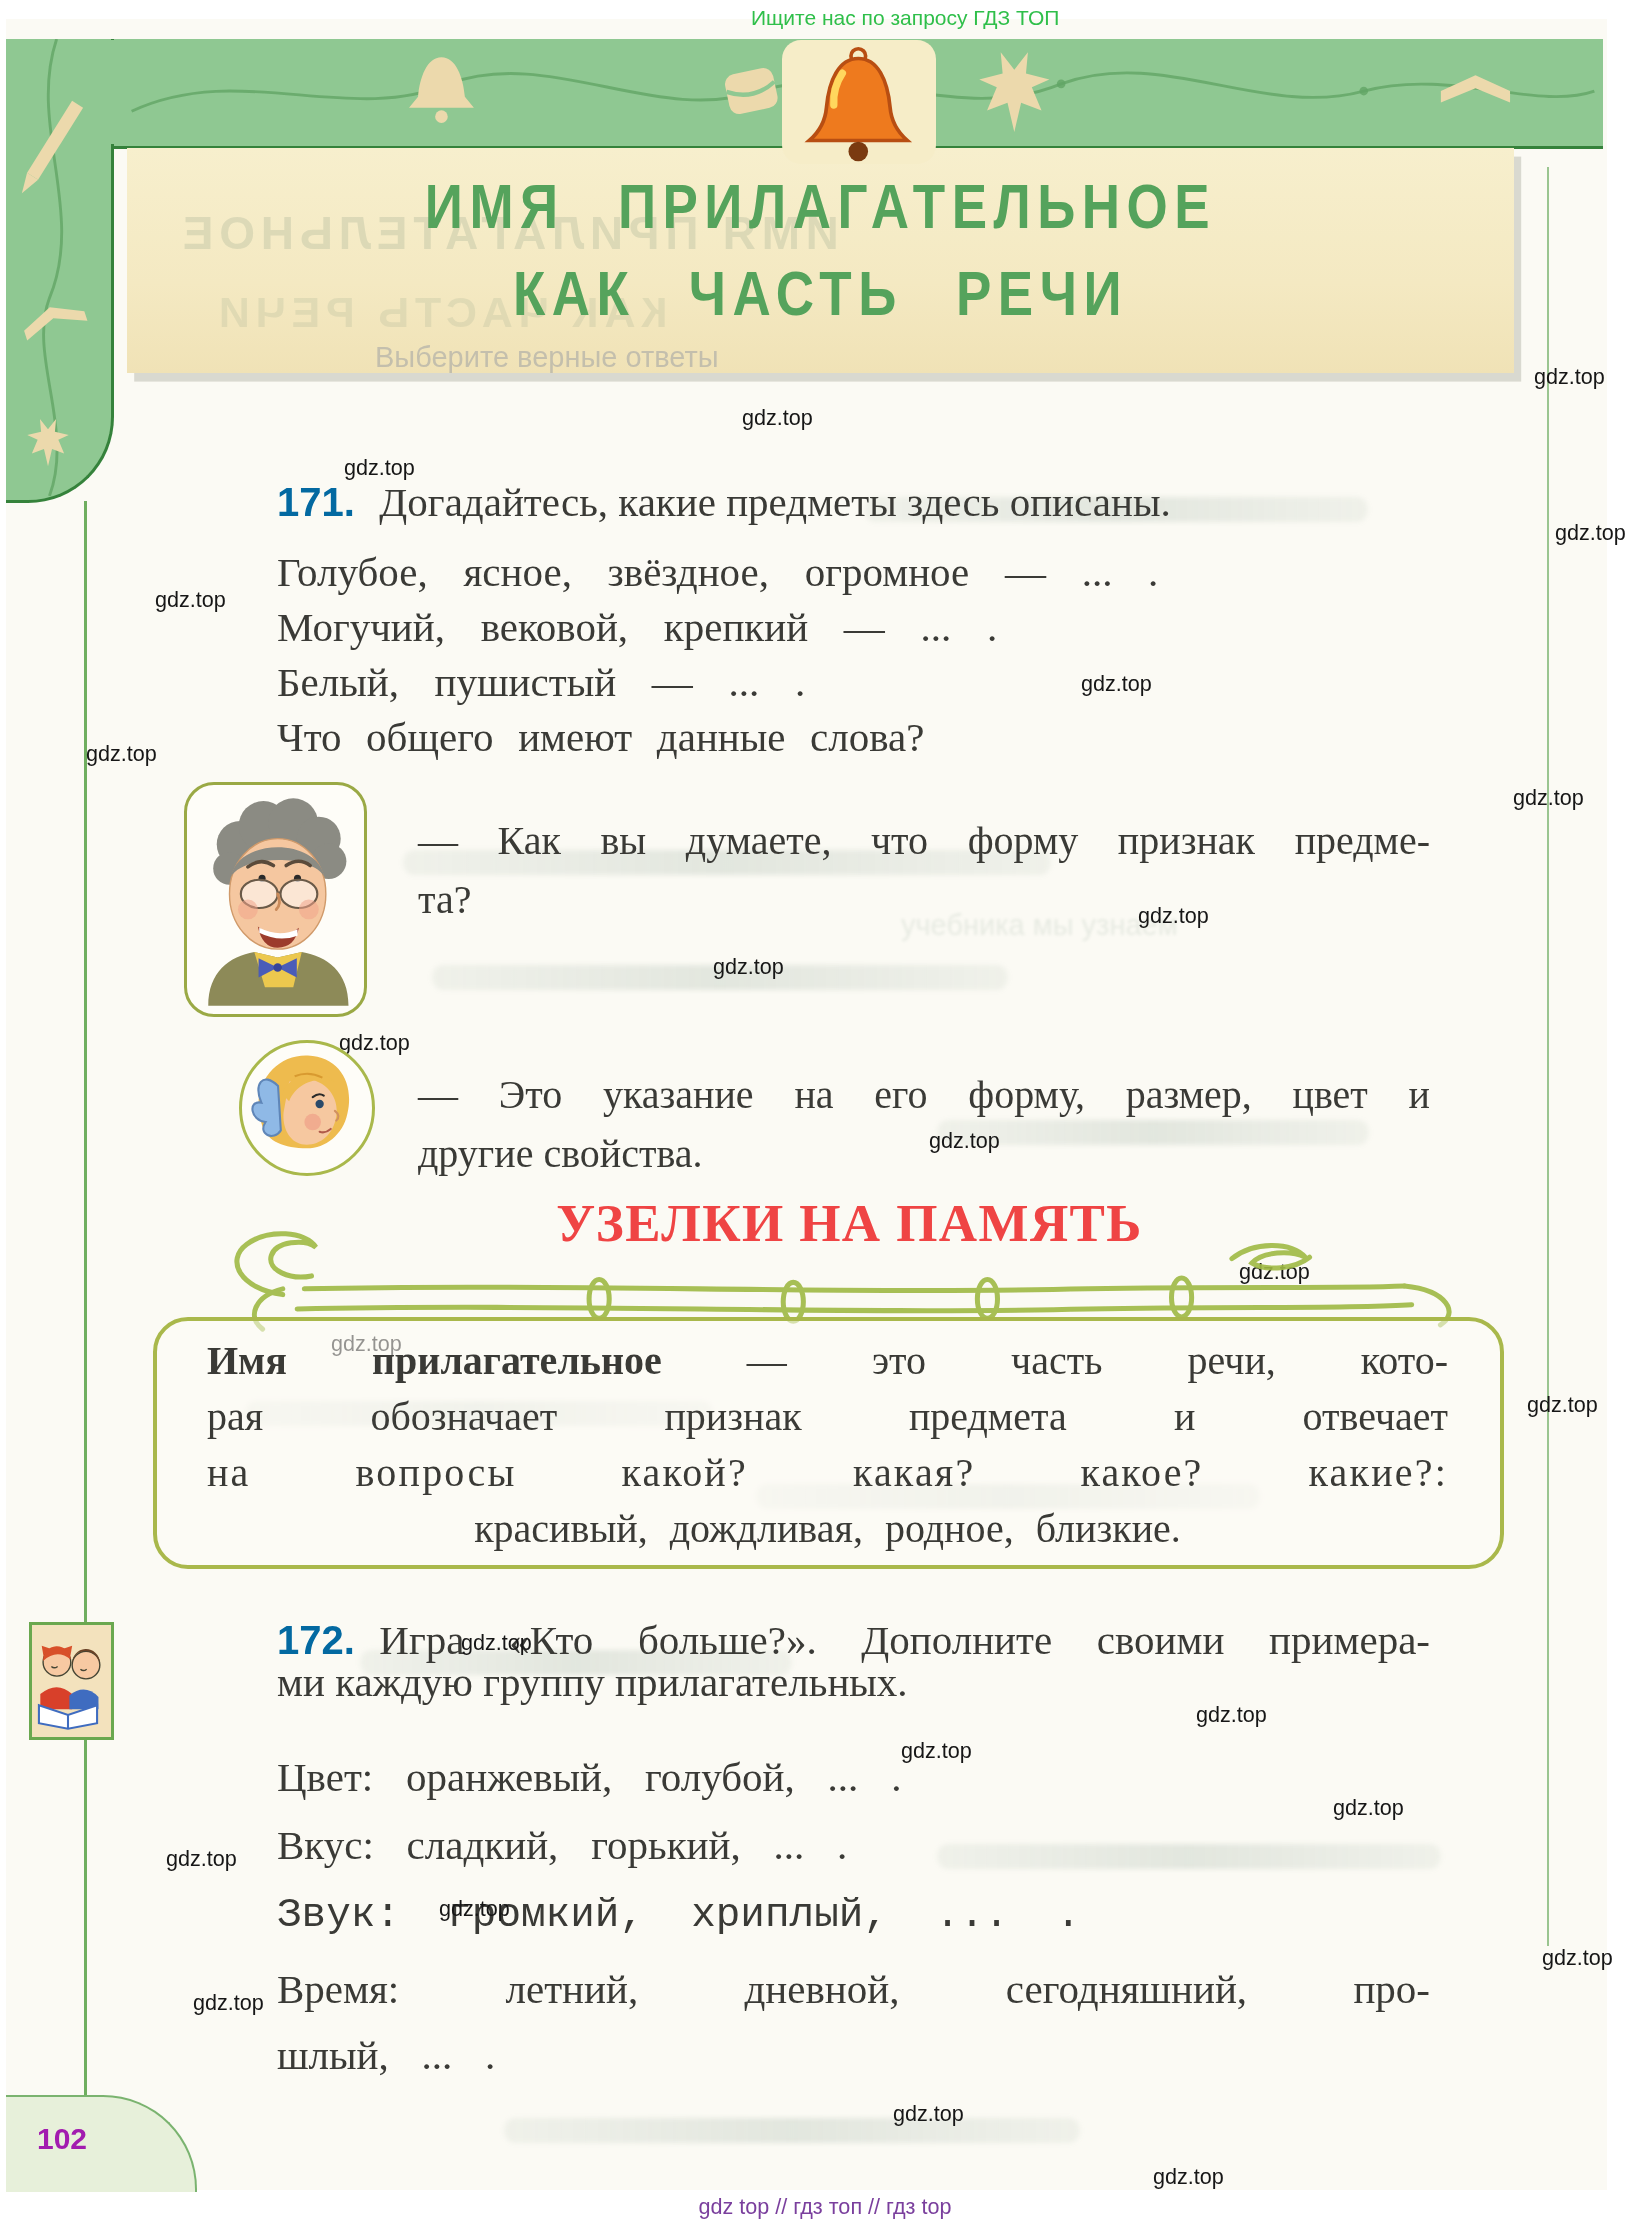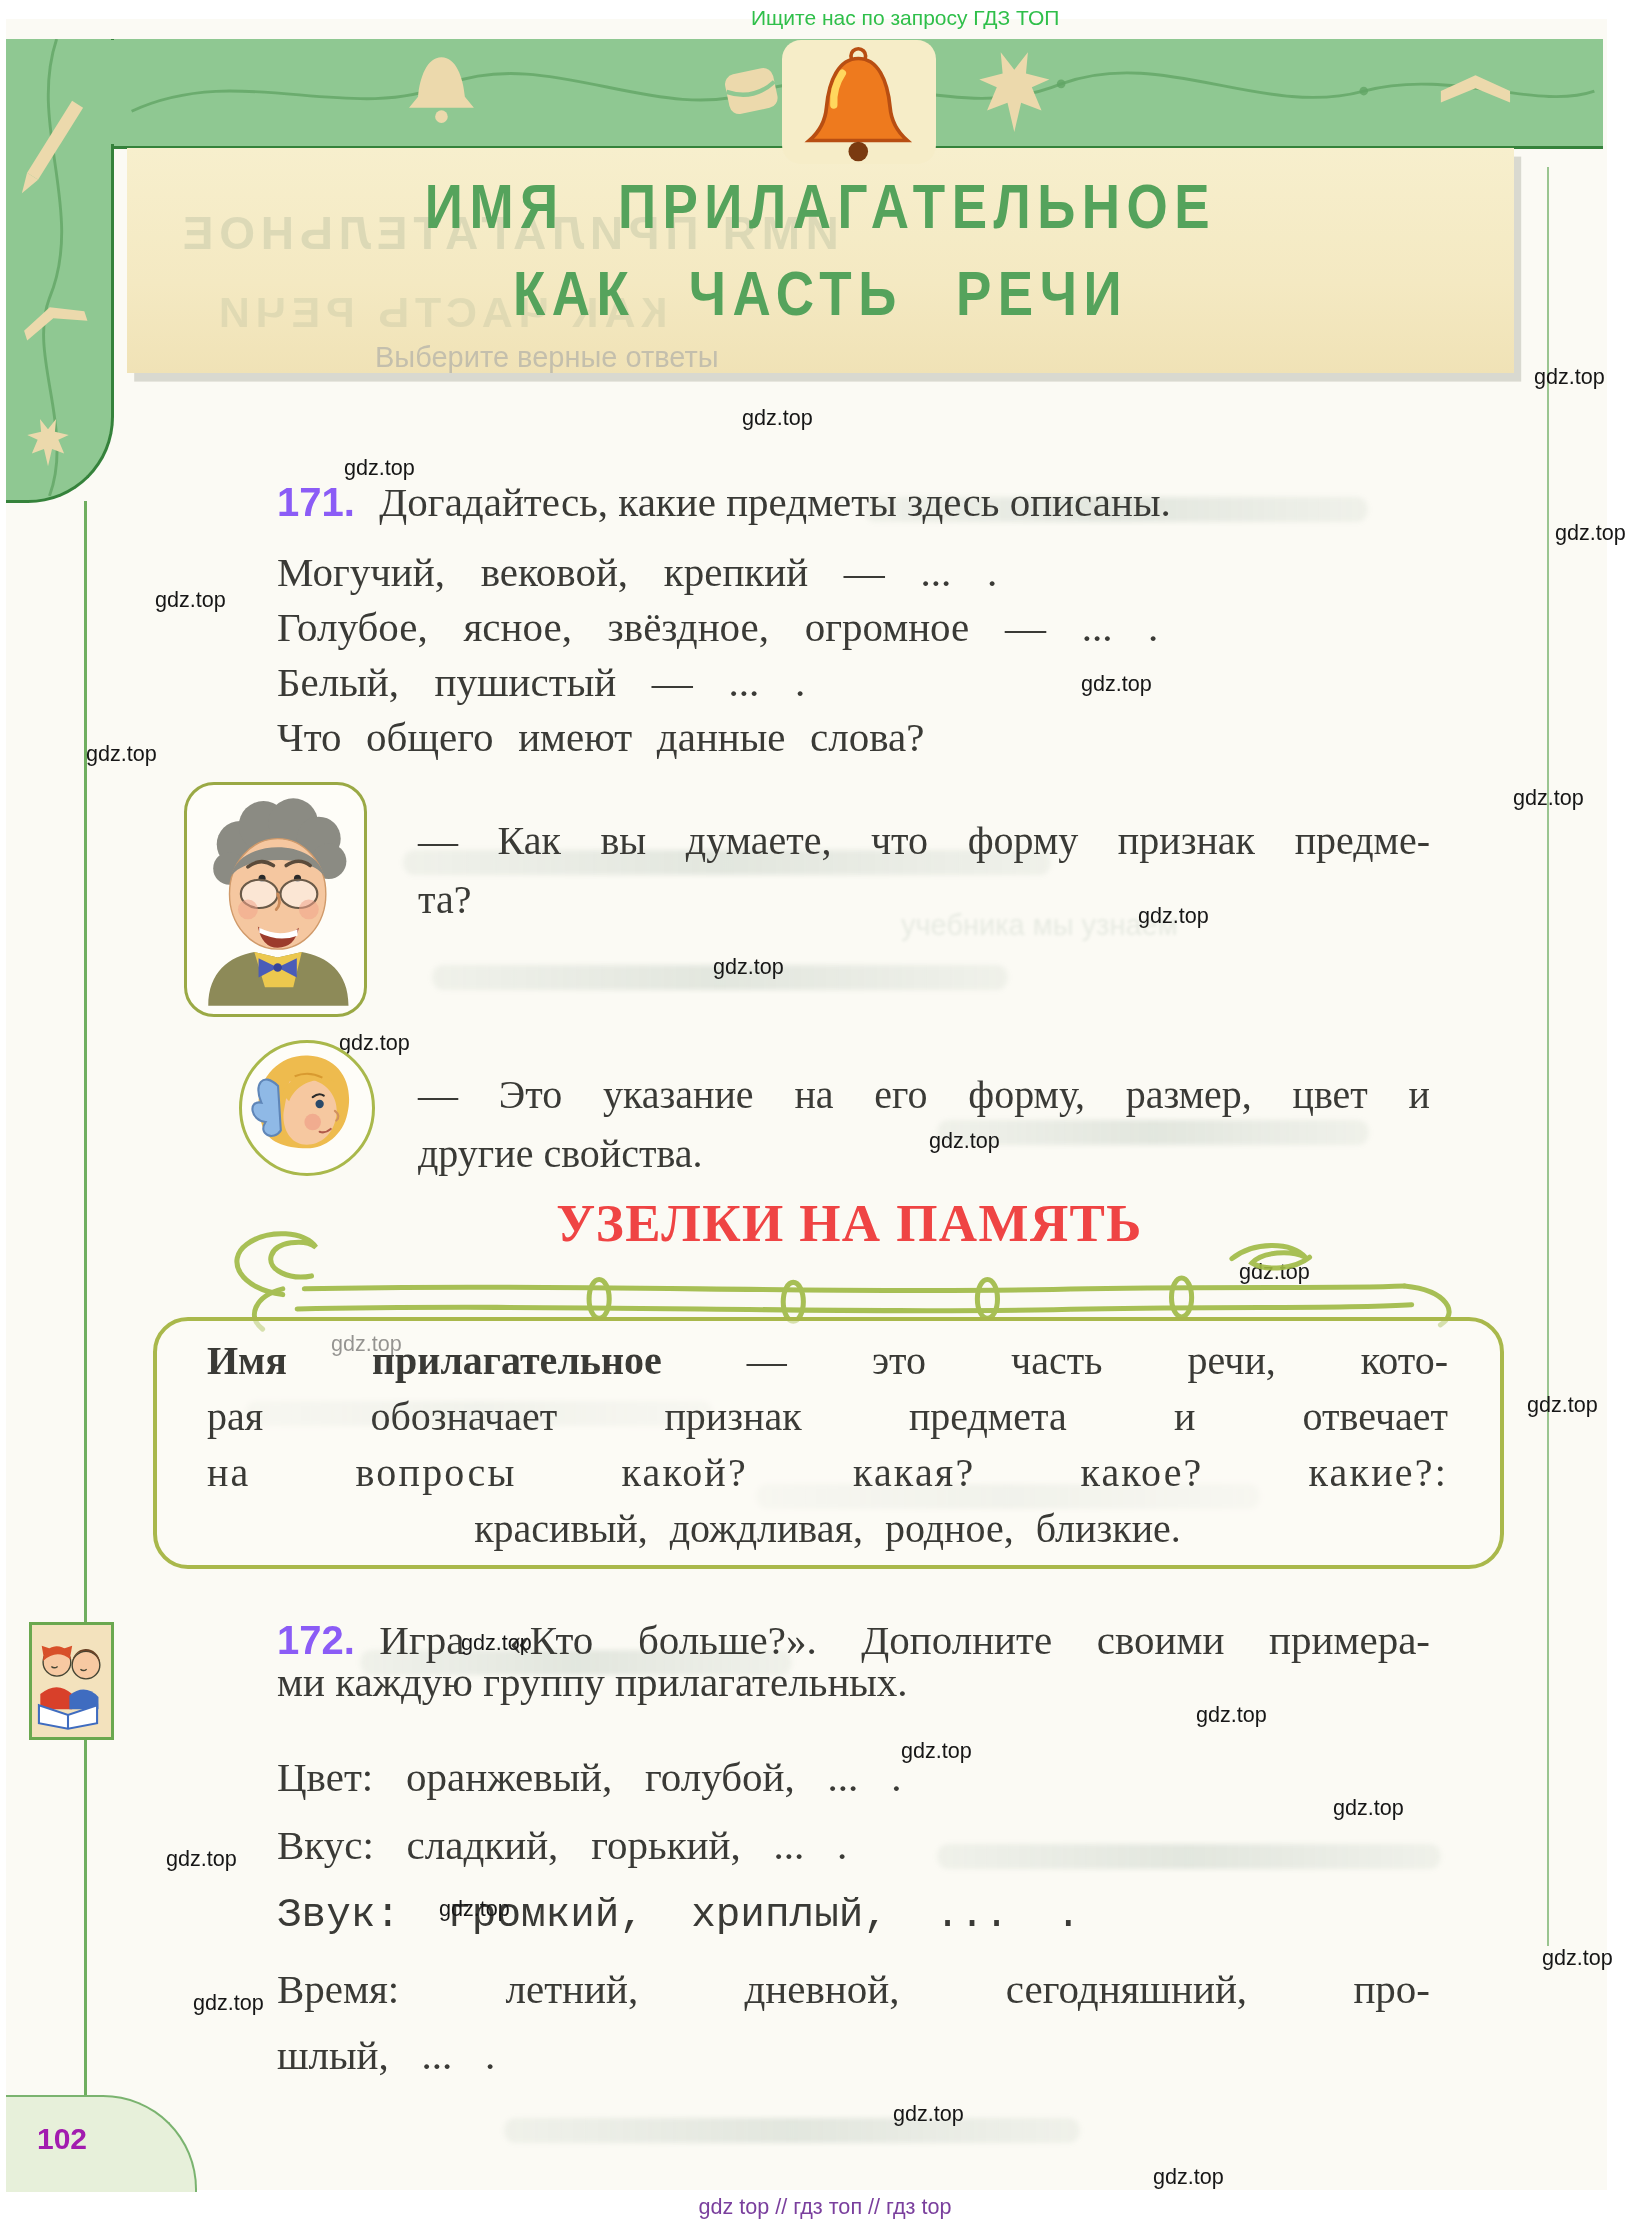--- a/index.html
+++ b/index.html
@@ -36,21 +36,21 @@
               transform:scaleY(1.18);transform-origin:center;}
   .title-line + .title-line{margin-top:26px;}
   .ghost{position:absolute;font-family:"Liberation Sans",sans-serif;font-weight:bold;color:#7c937c;
          white-space:nowrap;pointer-events:none;}
   .ghost.mir{transform:scaleX(-1);}
   .smudge{position:absolute;height:24.5px;border-radius:11.5px;filter:blur(2.9px);
           background:linear-gradient(90deg,rgba(110,140,120,.08),rgba(110,140,120,.17),rgba(110,140,120,.08));}
 
   
   .bodyline{font-size:41px;line-height:55px;white-space:nowrap;}
-  .exnum{font-family:"Liberation Sans",sans-serif;font-weight:bold;color:#8b5cf6;font-size:40px;margin-right:24.5px;}
+  .exnum{font-family:"Liberation Sans",sans-serif;font-weight:bold;color:#0369a1;font-size:40px;margin-right:24.5px;}
   .just{white-space:normal;text-align:justify;text-align-last:justify;}
   .p171{left:277px;top:473px;width:1153px;font-size:41px;line-height:58px;}
   .list171{left:277px;top:545px;width:1167px;font-size:41px;line-height:56px;word-spacing:.62em;}
   .list171 .q{word-spacing:.35em;}
 
   .teacher-box{left:184px;top:782px;width:177px;height:229px;border:3.6px solid #9aa945;border-radius:30px;
                background:#fefdf8;overflow:hidden;z-index:2;}
   .teacher-text{left:418px;top:811px;width:1012px;font-size:40px;line-height:59px;}
   .girl-box{left:239px;top:1040px;width:130px;height:130px;border:3.6px solid #a9b84b;border-radius:50%;
             background:#fefdf8;overflow:hidden;z-index:2;}
@@ -165,22 +165,22 @@
   <div class="smudge" style="left:756px;top:1484px;width:504px;"></div>
   <div class="smudge" style="left:360px;top:1650px;width:432px;"></div>
   <div class="smudge" style="left:937px;top:1844px;width:504px;"></div>
   <div class="smudge" style="left:504px;top:2118px;width:576px;"></div>
   <div class="ghost" style="left:901px;top:909px;font-size:29px;font-weight:normal;opacity:.14;color:#6c8a74;filter:blur(1.4px);">учебника мы узнаем</div>
 
   <div class="abs p171 bodyline">
     <span class="exnum">171.</span><span>Догадайтесь, какие предметы здесь описаны.</span>
   </div>
   <div class="abs list171">
+    <div class="bodyline">Голубое, ясное, звёздное, огромное — ... .</div>
     <div class="bodyline">Могучий, вековой, крепкий — ... .</div>
-    <div class="bodyline">Голубое, ясное, звёздное, огромное — ... .</div>
     <div class="bodyline">Белый, пушистый — ... .</div>
     <div class="bodyline q">Что общего имеют данные слова?</div>
   </div>
 
   <div class="abs teacher-box">
     <svg width="170" height="222" viewBox="0 0 240 310">
       <circle cx="75" cy="82" r="33" fill="#8b8b83"></circle>
         <circle cx="108" cy="56" r="35" fill="#8b8b83"></circle>
       <circle cx="150" cy="52" r="35" fill="#8b8b83"></circle>
         <circle cx="186" cy="74" r="31" fill="#8b8b83"></circle>

